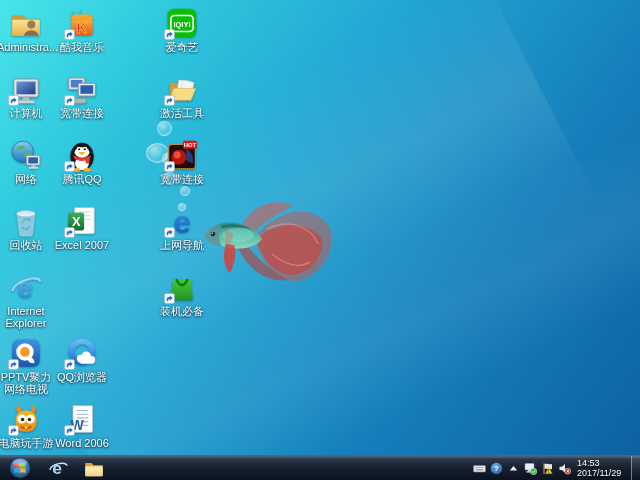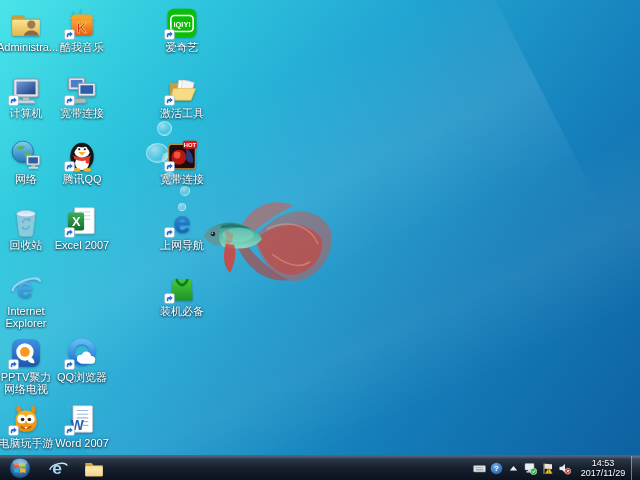--- a/index.html
+++ b/index.html
@@ -41,21 +41,21 @@
     border-top:1px solid rgba(140,165,190,.55);
     display:flex;align-items:center;}
   .tb-btn{height:25px;width:36px;display:flex;align-items:center;justify-content:center;}
   .start-btn{width:40px;}
   .start-btn svg{width:23px;height:23px;}
   .tb-btn svg{width:22px;height:22px;}
   .tb-right{margin-left:auto;display:flex;align-items:center;height:100%;}
   .tray{display:flex;align-items:center;gap:3px;padding:0 4px;}
   .tray-ic{width:14px;height:14px;display:flex;align-items:center;justify-content:center;}
   .tray-ic svg{width:13px;height:13px;}
-  .clock{width:52px;text-align:center;color:#fff;font-size:9px;line-height:10px;padding:0 2px;
+  .clock{width:52px;text-align:left;color:#fff;font-size:9px;line-height:10px;padding:0 2px;
          text-shadow:0 1px 1px rgba(0,0,0,.8);}
   .show-desktop{width:9px;height:100%;box-sizing:border-box;
     border-left:1px solid rgba(200,220,240,.5);
     background:linear-gradient(180deg,rgba(255,255,255,.10),rgba(255,255,255,0));}
 </style>
 </head>
 <body>
 
 <div class="desktop">
   <div class="ray ray1"></div>
@@ -398,21 +398,21 @@
   <div class="tile c2 r7">
     <div class="ic"><svg class="main" viewBox="0 0 32 32">
       <path d="M7.5 3.5 h17.5 a1 1 0 0 1 1 1 v23 a1 1 0 0 1 -1 1 h-17.5 z" fill="#fff" stroke="#b9c2ca" stroke-width="0.8"></path>
       <path d="M11 8 h11 M11 11.5 h11 M11 15 h11 M17 18.5 h5 M17 22 h5" stroke="#9db8d8" stroke-width="1.1"></path>
       <text x="11.5" y="26.5" text-anchor="middle" font-size="13" font-weight="bold" fill="#2b5ca8">W</text>
     </svg>
     <svg class="sc" viewBox="0 0 10 10">
           <rect x="0.5" y="0.5" width="9" height="9" rx="1.5" fill="#fff" stroke="#8ea6bd" stroke-width="0.5"></rect>
           <path d="M2.5 7.5 L2.5 5.2 Q2.5 3.6 4.2 3.6 L5.3 3.6 L5.3 2.2 L8 4.6 L5.3 7 L5.3 5.6 L4.4 5.6 Q3.9 5.6 3.9 6.2 L3.9 7.5 Z" fill="#2a6fd1"></path>
         </svg></div>
-    <div class="lbl">Word 2007</div>
+    <div class="lbl">Word 2006</div>
   </div>
 </div>
 
 <div class="taskbar">
   <div class="tb-btn start-btn">
     <svg viewBox="0 0 26 26">
       <defs>
           <radialGradient id="gOrb" cx="0.5" cy="0.35" r="0.75">
         <stop offset="0" stop-color="#7db9e8"></stop>
             <stop offset="0.6" stop-color="#2f6da8"></stop>

